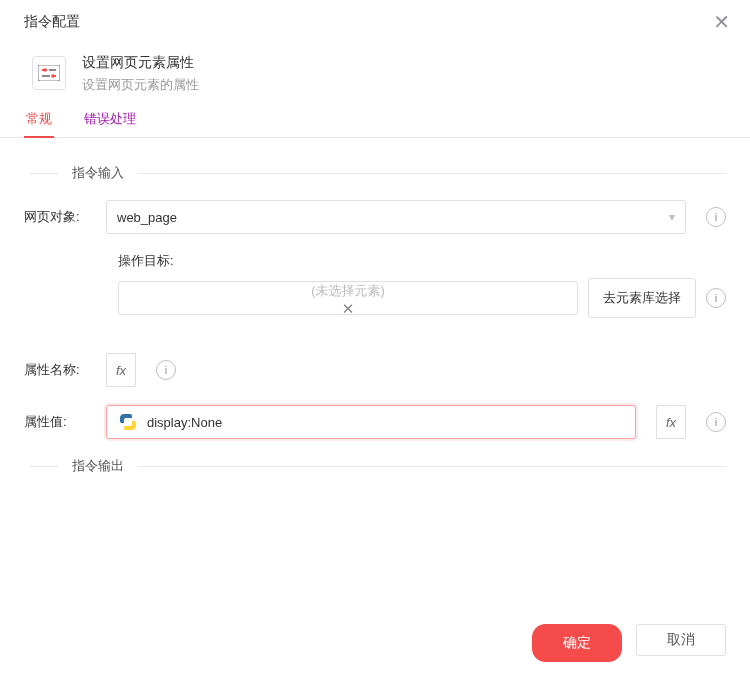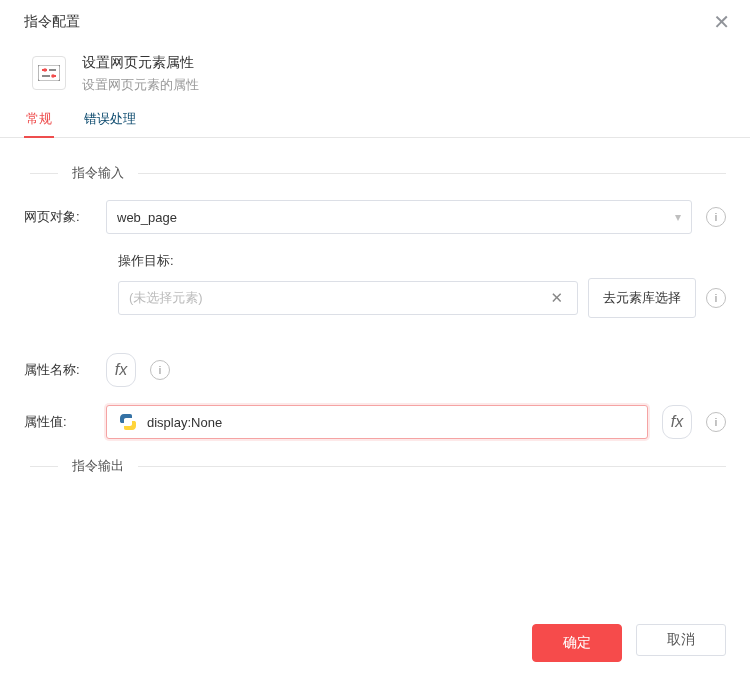--- a/index.html
+++ b/index.html
@@ -32,40 +32,40 @@
     width:34px; height:34px; border:1px solid #e1e1e1; border-radius:4px;
     display:flex; align-items:center; justify-content:center;
     margin-top:2px;
   }
   .intro-title { font-size:14px; color:#333; }
   .intro-sub   { font-size:13px; color:#9a9a9a; margin-top:4px; }
 
   .tabs {
     display:flex; gap:28px; padding:0 24px; border-bottom:1px solid #e6e6e6;
   }
-  .tab { padding:0 2px 8px; font-size:13px; color:#0c4a6e; cursor:pointer; }
+  .tab { padding:0 2px 8px; font-size:13px; color:#a21caf; cursor:pointer; }
   .tab.active { color:#ee4d4d; border-bottom:2px solid #ee4d4d; margin-bottom:-1px; }
 
   .panel { padding: 20px 24px 8px 24px; }
 
   .section-title {
     display:flex; align-items:center; font-size:13px; color:#555;
     margin: 6px 0 18px 0;
   }
   .section-title::before {
     content:""; height:1px; background:#e6e6e6; width:28px; margin-left:6px; margin-right:14px;
   }
   .section-title::after {
     content:""; height:1px; background:#e6e6e6; flex:1; margin-left:14px;
   }
   .section-title.small-pad { margin-top: 18px; }
 
   .row { display:flex; align-items:center; margin-bottom:18px; }
   .row-label { width:82px; padding-right:12px; font-size:13px; color:#333; }
-  .row-body  { flex:1; display:flex; align-items:center; gap:14px; }
+  .row-body  { flex:1; display:flex; align-items:center; gap:20px; }
 
   .select, .input {
     height:34px; border:1px solid #dcdfe6; border-radius:3px; background:#fff;
     display:flex; align-items:center; padding:0 10px; flex:1; min-width:0;
     font-size:13px; color:#333;
   }
   .select { justify-content:space-between; cursor:pointer; }
   .focused { border:1px solid #f5a3a3; box-shadow:0 0 0 2px rgba(244,110,110,0.15); }
   .chev-down { color:#bfbfbf; font-size:12px; }
   .placeholder { color:#bbb; }
@@ -76,39 +76,39 @@
     background:#fff; display:inline-flex; align-items:center; cursor:pointer;
     font-size:13px;
   }
   .info {
     width:20px; height:20px; border:1.3px solid #bfbfbf; border-radius:50%;
     display:flex; align-items:center; justify-content:center;
     font-size:11px; color:#8c8c8c; font-style:normal; cursor:pointer;
     flex-shrink:0;
   }
   .fx-btn {
-    height:34px; width:30px; border:1px solid #dcdfe6; border-radius:11px;
+    height:34px; width:30px; border:1px solid #dcdfe6; border-radius:1px;
     display:flex; align-items:center; justify-content:center;
-    font-size:16px; font-style:italic; color:#666; cursor:pointer; flex-shrink:0;
+    font-size:13px; font-style:italic; color:#666; cursor:pointer; flex-shrink:0;
   }
 
   .py-badge {
     display:inline-flex; width:22px; height:18px; align-items:center; justify-content:center;
     margin-right:8px; flex-shrink:0;
   }
 
   .empty-output { text-align:center; font-style:italic; color:#999; padding:34px 0 16px; }
 
   .footer {
     display:flex; justify-content:flex-end; gap:14px;
     padding: 14px 24px 18px 0;
   }
   .btn-primary {
     background:#f64b4b; border:1px solid #f64b4b; color:#fff;
-    height:38px; padding:0 30px; border-radius:4px; font-size:14px;
+    height:38px; padding:0 30px; border-radius:13px; font-size:14px;
     display:inline-flex; align-items:center; cursor:pointer;
   }
   .btn-default {
     background:#fff; border:1px solid #dcdfe6; color:#555;
     height:32px; padding:0 30px; border-radius:3px; font-size:14px;
     display:inline-flex; align-items:center; cursor:pointer;
   }
 
   .sub-label { font-size:13px; color:#333; margin:0 0 8px 0; }
   .target-block { margin-left:94px; margin-bottom:35px; }
@@ -159,21 +159,21 @@
           <span>web_page</span>
           <span class="chev-down">▾</span>
         </div>
         <span class="info">i</span>
       </div>
     </div>
 
     <div class="target-block">
       <div class="sub-label">操作目标:</div>
       <div style="display:flex; align-items:center; gap:10px;">
-        <div class="input" style="justify-content:space-between;">
+        <div class="input" style="justify-content:space-between;flex-direction:column;">
           <span class="placeholder">(未选择元素)</span>
           <span class="clear-x">✕</span>
         </div>
         <div class="btn">去元素库选择</div>
         <span class="info">i</span>
       </div>
     </div>
 
     <div class="row">
       <div class="row-label">属性名称:</div>

